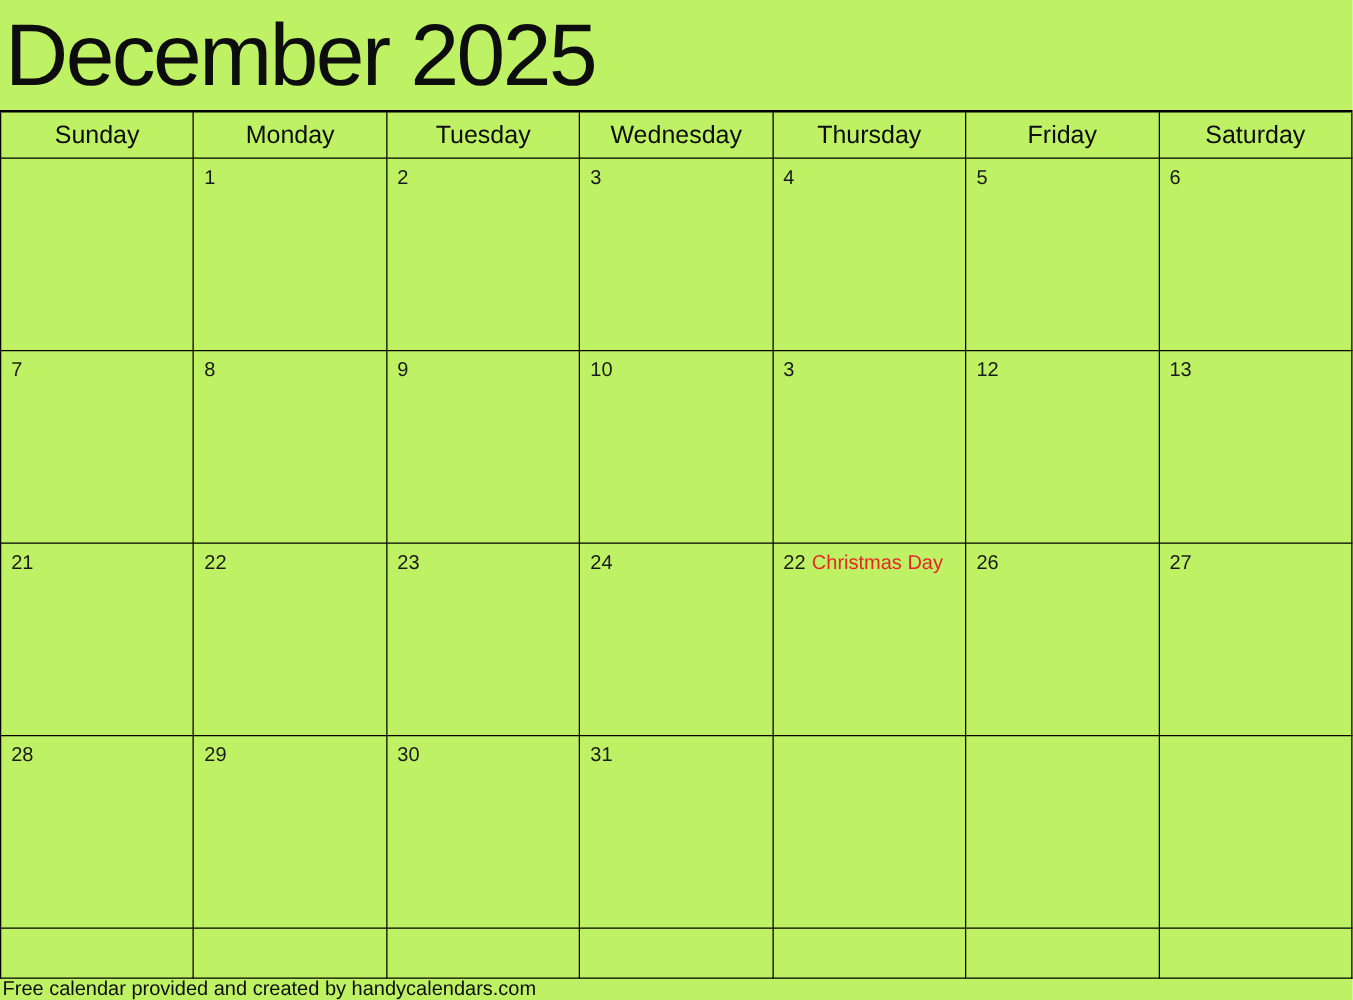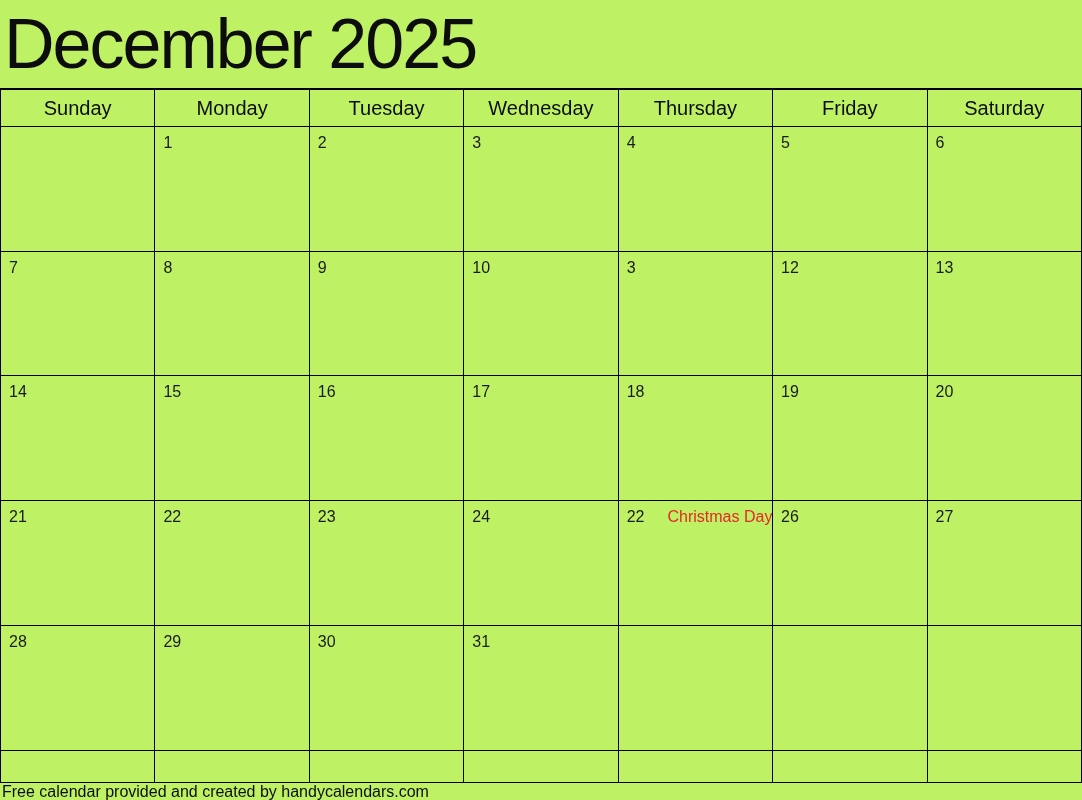--- a/index.html
+++ b/index.html
@@ -59,21 +59,21 @@
     color: #0d0d0d;
     white-space: nowrap;
     overflow: hidden;
   }
   .day-num {
     font-size: 16px;
     color: #1a1a1a;
   }
   .day-event {
     font-size: 16px;
-    margin-left: 23px;
+    margin-left: 5px;
   }
   .footer {
     padding: 2px 0 0 2px;
     font-size: 16px;
     line-height: 13px;
     color: #0d0d0d;
   }
 </style>
 </head>
 <body>
@@ -107,29 +107,20 @@
         <tr>
           <td><span class="day-num">7</span></td>
           <td><span class="day-num">8</span></td>
           <td><span class="day-num">9</span></td>
           <td><span class="day-num">10</span></td>
           <td><span class="day-num">3</span></td>
           <td><span class="day-num">12</span></td>
           <td><span class="day-num">13</span></td>
         </tr>
         <tr>
-          <td><span class="day-num">14</span></td>
-          <td><span class="day-num">15</span></td>
-          <td><span class="day-num">16</span></td>
-          <td><span class="day-num">17</span></td>
-          <td><span class="day-num">18</span></td>
-          <td><span class="day-num">19</span></td>
-          <td><span class="day-num">20</span></td>
-        </tr>
-        <tr>
           <td><span class="day-num">21</span></td>
           <td><span class="day-num">22</span></td>
           <td><span class="day-num">23</span></td>
           <td><span class="day-num">24</span></td>
           <td><span class="day-num">22</span><span class="day-event" style="color: rgb(232, 38, 42);">Christmas Day</span></td>
           <td><span class="day-num">26</span></td>
           <td><span class="day-num">27</span></td>
         </tr>
         <tr>
           <td><span class="day-num">28</span></td>

